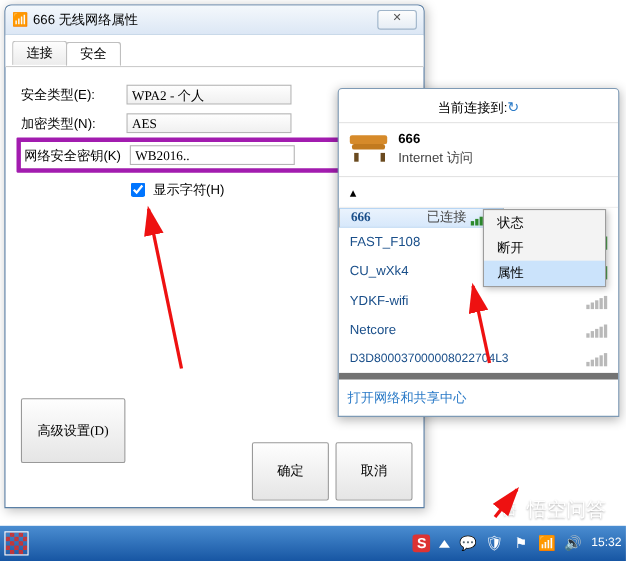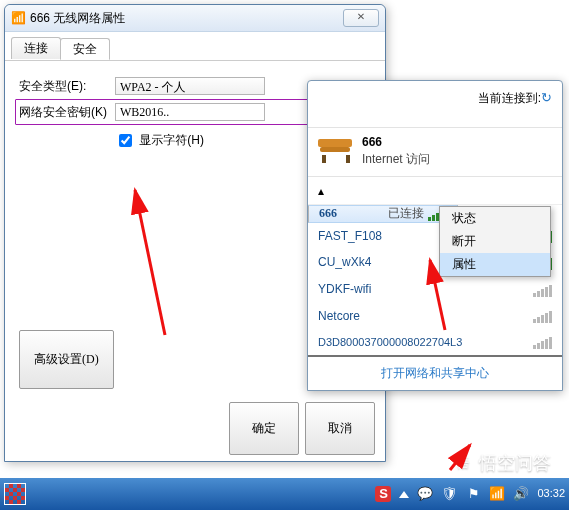--- a/index.html
+++ b/index.html
@@ -8,28 +8,28 @@
   .tb .ttl{flex:1;font-size:12px;color:#000}
   .tb .close{width:34px;height:16px;border:1px solid #9fb4c9;border-radius:3px;background:linear-gradient(#fdfdfd,#e6edf5);font-size:10px;text-align:center;line-height:14px;color:#555}
   .tabs{display:flex;align-items:center;height:24px;padding:4px 6px 0;background:#fff;border-bottom:1px solid #ccc}
   .tab{border:1px solid #bfbfbf;border-bottom:none;padding:2px 12px;background:linear-gradient(#fdfdfd,#ececec);font-size:12px;margin-right:-1px;position:relative;border-radius:3px 3px 0 0}
   .tab.act{background:#fff;border-bottom:1px solid #fff;z-index:2;top:1px}
   .body{padding:16px 14px 10px}
   .row{display:flex;align-items:center;margin-bottom:8px}
   .row .lab{width:96px;color:#000}
   .sel,.inp{border:1px solid #b5b5b5;background:#fff;padding:1px 4px;height:18px;font:12px Tahoma;width:150px;box-sizing:border-box}
   .sel{background:linear-gradient(#fefefe,#f0f0f0)}
-  .row.key{border:1px solid #a21caf;padding:3px;margin:-4px -4px 6px;border-radius:1px}
+  .row.key{border:4px solid #a21caf;padding:3px;margin:-4px -4px 6px;border-radius:1px}
   .cb{margin-left:96px}
   .cb input{vertical-align:middle;margin-right:4px}
   .btn{border:1px solid #999;background:linear-gradient(#fefefe,#e5e5e5);padding:20px 14px;font:12px Tahoma;border-radius:2px}
   .footer{position:absolute;bottom:6px;right:10px;display:flex;gap:6px}
   
   .fly{position:absolute;right:6px;top:80px;width:254px;border:1px solid #7e9ab5;background:#fff;border-radius:4px 4px 0 0;box-shadow:0 2px 10px rgba(0,0,0,.3);overflow:hidden}
-  .fly .hd{padding:8px 10px 20px;display:flex;align-items:center;justify-content:flex-end;border-bottom:1px solid #e3e3e3}
+  .fly .hd{padding:8px 10px 4px;display:flex;align-items:center;justify-content:center;border-bottom:1px solid #e3e3e3}
   .fly .hd .t{color:#000}
   .refresh{color:#2a7ac7;font-size:13px}
   .cur{display:flex;align-items:center;padding:6px 10px 8px;border-bottom:1px solid #e3e3e3;gap:8px}
   .bench{width:36px;height:24px;position:relative}
   .bench .seat{position:absolute;top:8px;left:2px;width:30px;height:5px;background:#c27a1f;border-radius:2px}
   .bench .back{position:absolute;top:0;left:0;width:34px;height:8px;background:#d68a2a;border-radius:2px}
   .bench .leg{position:absolute;bottom:0;width:4px;height:8px;background:#6a4a1f}
   .bench .l1{left:4px}.bench .l2{right:4px}
   .cur .n{font-weight:bold}
   .cur .s{color:#444}
@@ -40,21 +40,21 @@
   .item.sel{background:linear-gradient(#eaf3fd,#d7e8fb);border-top:1px solid #b7d5f3;border-bottom:1px solid #b7d5f3}
   .item.sel .nm{font-weight:bold}
   .sig{display:flex;align-items:flex-end;gap:1px;height:14px}
   .sig i{display:block;width:3px;background:#2e8b2e}
   .sig.w i{background:#b9b9b9}
   .sig i:nth-child(1){height:4px}.sig i:nth-child(2){height:6px}.sig i:nth-child(3){height:8px}.sig i:nth-child(4){height:10px}.sig i:nth-child(5){height:12px}
   .status{color:#4a4a4a;margin-right:4px}
   .ctx{position:absolute;left:130px;top:0;width:110px;background:#f3f3f3;border:1px solid #9c9c9c;box-shadow:2px 2px 6px rgba(0,0,0,.25);z-index:10}
   .ctx div{padding:3px 12px}
   .ctx div.hi{background:#cbe3fb}
-  .fly .ft{text-align:center;padding:8px;border-top:2px solid #737373}
+  .fly .ft{padding:8px;border-top:6px solid #737373}
   .fly .ft span{color:#2a7ac7}
   
   .taskbar{position:absolute;left:0;right:0;bottom:0;height:32px;background:linear-gradient(#4a8dd1,#1756a3);display:flex;align-items:center;padding:0 4px;color:#fff;font-size:11px}
   .tray{margin-left:auto;display:flex;align-items:center;gap:8px}
   .tri{width:0;height:0;border-left:5px solid transparent;border-right:5px solid transparent;border-bottom:7px solid #fff}
   .ticon{width:16px;height:16px;display:flex;align-items:center;justify-content:center;font-size:13px}
   .wm{position:absolute;right:18px;bottom:34px;color:#fff;font-size:18px;opacity:.85;text-shadow:0 1px 2px rgba(0,0,0,.4);display:flex;align-items:center;gap:4px;z-index:50}
   .wm .logo{width:20px;height:20px;border:2px solid #fff;border-radius:50%;display:flex;align-items:center;justify-content:center;font-size:13px}
   
   svg.annot{position:absolute;left:0;top:0;pointer-events:none;z-index:60}
@@ -76,20 +76,24 @@
   </div>
   <div class="tabs">
     <div class="tab">连接</div>
     <div class="tab act">安全</div>
   </div>
   <div class="body">
     <div class="row">
       <span class="lab">安全类型(E):</span>
       <span class="sel"><span>WPA2 - 个人</span></span>
     </div>
+    <div class="row">
+      <span class="lab">加密类型(N):</span>
+      <span class="sel"><span>AES</span></span>
+    </div>
     <div class="row key">
       <span class="lab">网络安全密钥(K)</span>
       <input class="inp" value="WB2016.." style="">
     </div>
     <div class="cb">
       <label>
         <input type="checkbox" checked="" style="">
         <span>显示字符(H)</span>
       </label>
     </div>
@@ -198,21 +202,21 @@
 <div class="taskbar">
   <div class="checker"></div>
   <div class="tray">
     <span class="ticon" style="background:#d33;border-radius:3px;font-weight:bold">S</span>
     <span class="tri"></span>
     <span class="ticon">💬</span>
     <span class="ticon">🛡</span>
     <span class="ticon">⚑</span>
     <span class="ticon">📶</span>
     <span class="ticon">🔊</span>
-    <span>03:32</span>
+    <span>15:32</span>
   </div>
 </div>
 
 <div class="wm">
   <span class="logo">悟</span>
   <span>悟空问答</span>
 </div>
 
 <svg class="annot" width="569" height="510">
   <defs>

